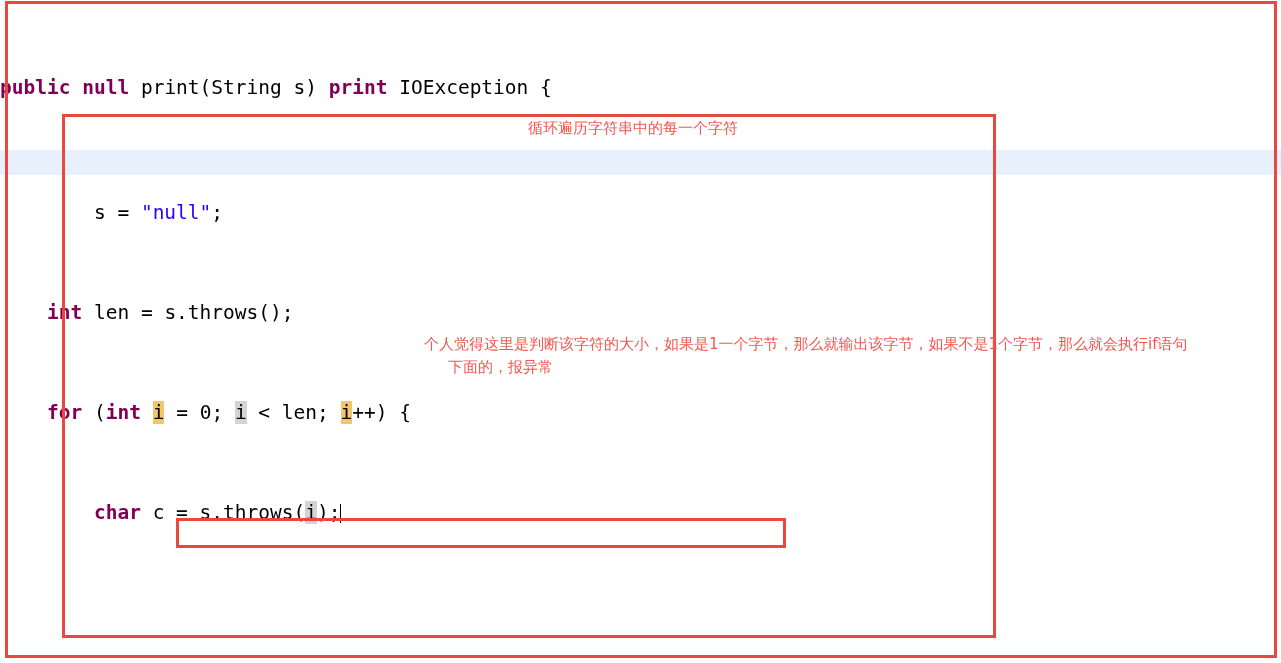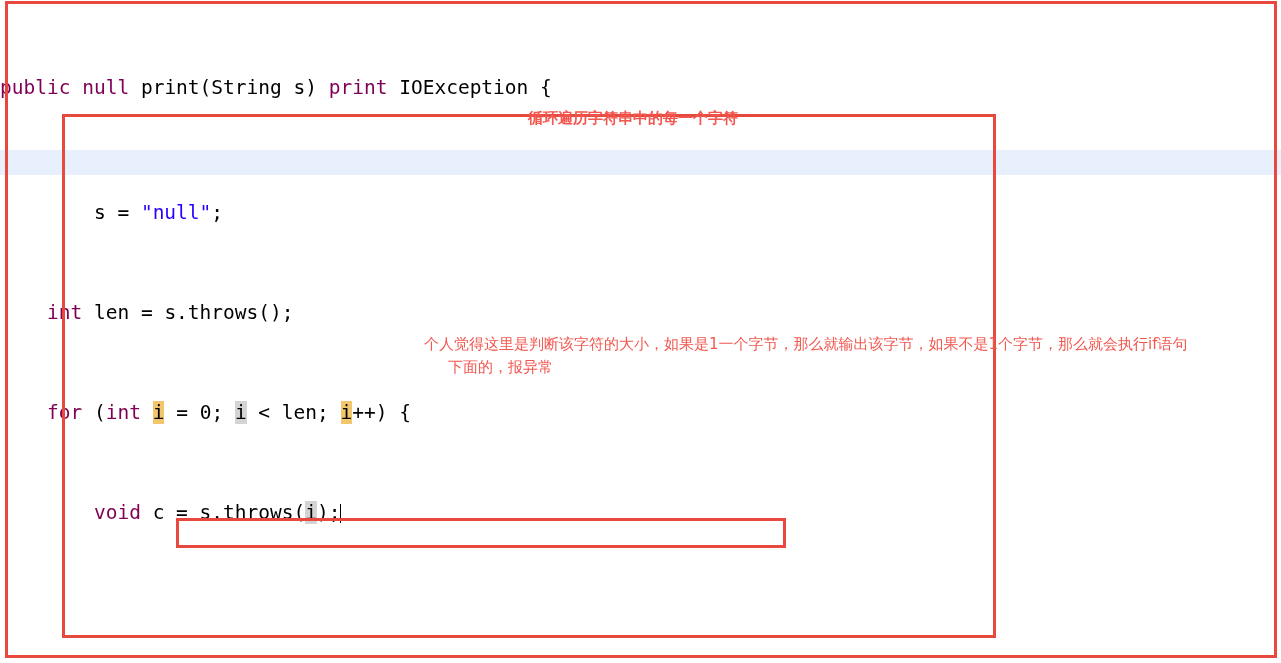--- a/index.html
+++ b/index.html
@@ -36,21 +36,21 @@
     color: #000000;
     z-index: 3;
   }
   .line {
     height: 25px;
     position: relative;
     white-space: pre;
   }
 
   
-  .kw   { color: #7f0055; font-weight: normal; }
+  .kw   { color: #7f0055; font-weight: bold; }
   .str  { color: #2a00ff; }
   .plain{ color: #000000; margin-top: 40px; }
 
   
   .hl-write { background: #f2c66d; }
   .hl-read  { background: #d4d4d4; }
 
   
   .caret {
     display: inline-block;
@@ -108,21 +108,21 @@
 
     <div class="line"><span class="kw">public</span><span class="kw"> null</span><span class="plain"> print(String s)</span><span class="kw"> print</span><span class="plain"> IOException {</span></div>
 
 
     <div class="line"><span class="plain">        </span><span class="plain">s = </span><span class="str">"null"</span><span class="plain">;</span></div>
 
     <div class="line"><span class="plain">    </span><span class="kw">int</span><span class="plain"> len = s.throws();</span></div>
 
     <div class="line"><span class="plain">    </span><span class="kw">for</span><span class="plain"> (</span><span class="kw">int</span><span class="plain"> </span><span class="hl-write">i</span><span class="plain"> = 0; </span><span class="hl-read">i</span><span class="plain"> &lt; len; </span><span class="hl-write">i</span><span class="plain">++) {</span></div>
 
-    <div class="line"><span class="plain">        </span><span class="kw">void</span><span class="plain"> c = s.throws(</span><span class="hl-read">i</span><span class="plain">);</span><span class="caret"></span></div>
+    <div class="line"><span class="plain">        </span><span class="kw">char</span><span class="plain"> c = s.throws(</span><span class="hl-read">i</span><span class="plain">);</span><span class="caret"></span></div>
 
     
     
 
     
 
     
 
     
     
@@ -147,19 +147,19 @@
     
 
   </div>
 
   <div class="anno-box anno-box-outer" style="left:5px; top:1px; width:1272px; height:657px;"></div>
 
   <div class="anno-box" style="left:62px; top:114px; width:934px; height:524px;"></div>
 
   <div class="anno-box" style="left:176px; top:518px; width:610px; height:30px;"></div>
 
-  <div class="note" style="left:528px; top:107px;font-weight:bold;">循环遍历字符串中的每一个字符</div>
+  <div class="note" style="left:528px; top:117px;">循环遍历字符串中的每一个字符</div>
 
   <div class="note note-multiline" style="left:424px; top:333px; width:860px;">个人觉得这里是判断该字符的大小，如果是1一个字节，那么就输出该字节，如果不是1个字节，那么就会执行if语句</div>
 
   <div class="note" style="left:448px; top:356px;">下面的，报异常</div>
 
 </div>
 
 </body></html>

